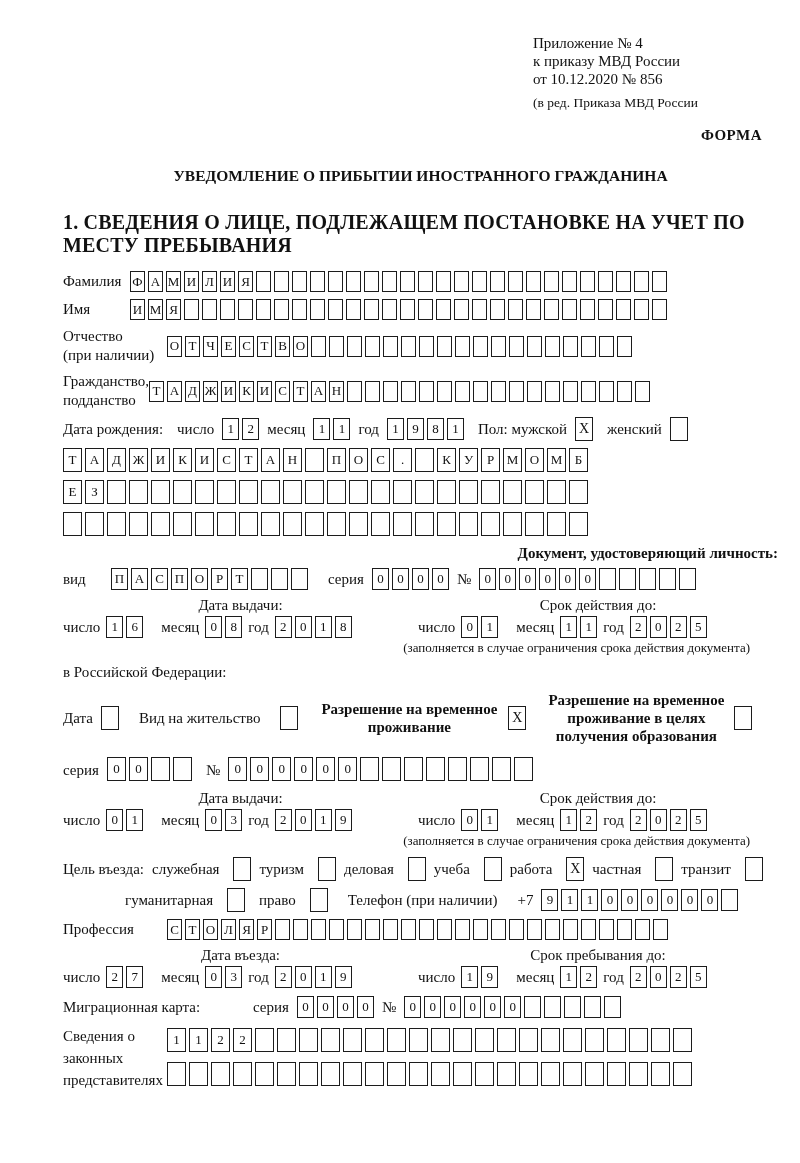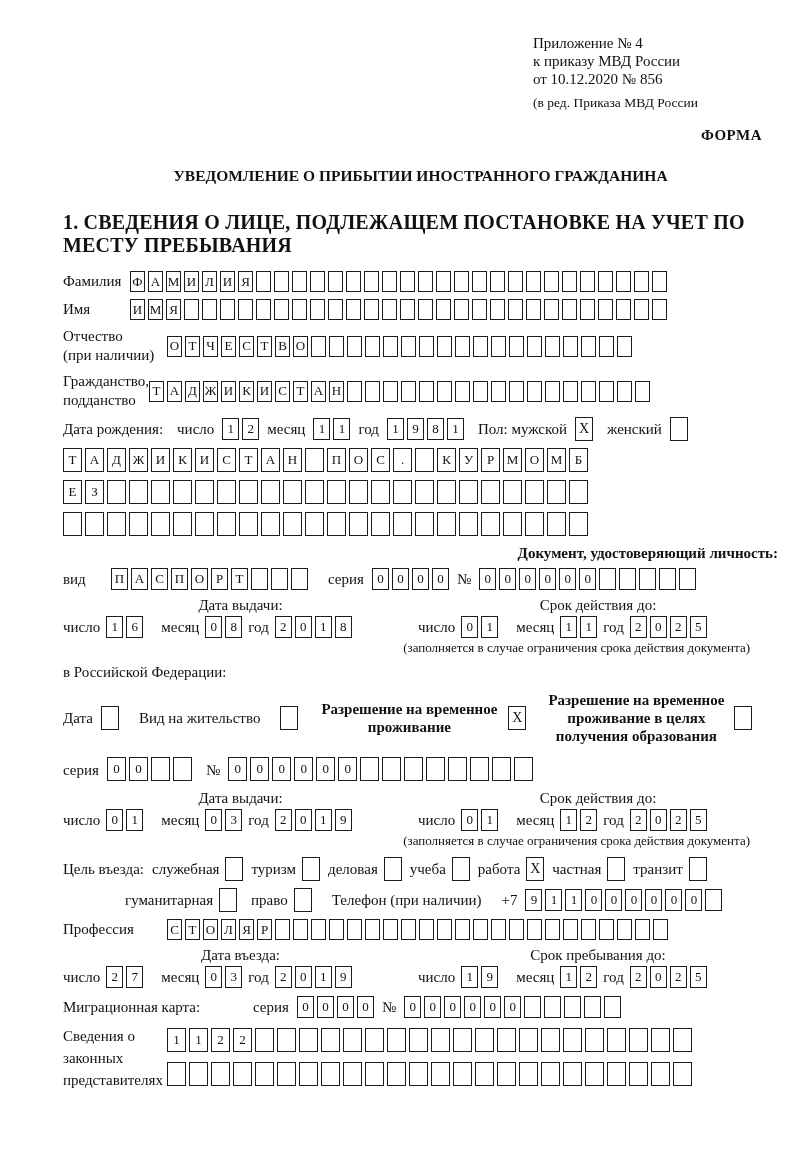--- a/index.html
+++ b/index.html
@@ -60,21 +60,21 @@
   .dcol-l { width: 355px; }
   .note-right { text-align: right; padding-right: 28px; font-size: 13px; margin-bottom: 8px; }
 
   .gap8  { width: 8px;  flex:none; }
   .gap14 { width: 14px; flex:none; }
   .gap20 { width: 20px; flex:none; }
 
   .cbx-label { text-align: center; line-height: 18px; }
   .cbx-label span { display: block; font-weight: bold; }
 
-  .opt { display: inline-flex; align-items: center; gap: 6px; justify-content: flex-end; }
+  .opt { display: inline-flex; align-items: center; gap: 14px; justify-content: flex-end; }
   .plain-line { margin: 2px 0 6px 0; }
 </style>
 </head>
 <body>
 
 <div class="page">
 
   <div class="hdr-block">
     <span class="l">Приложение № 4</span>
     <span class="l">к приказу МВД России</span>

